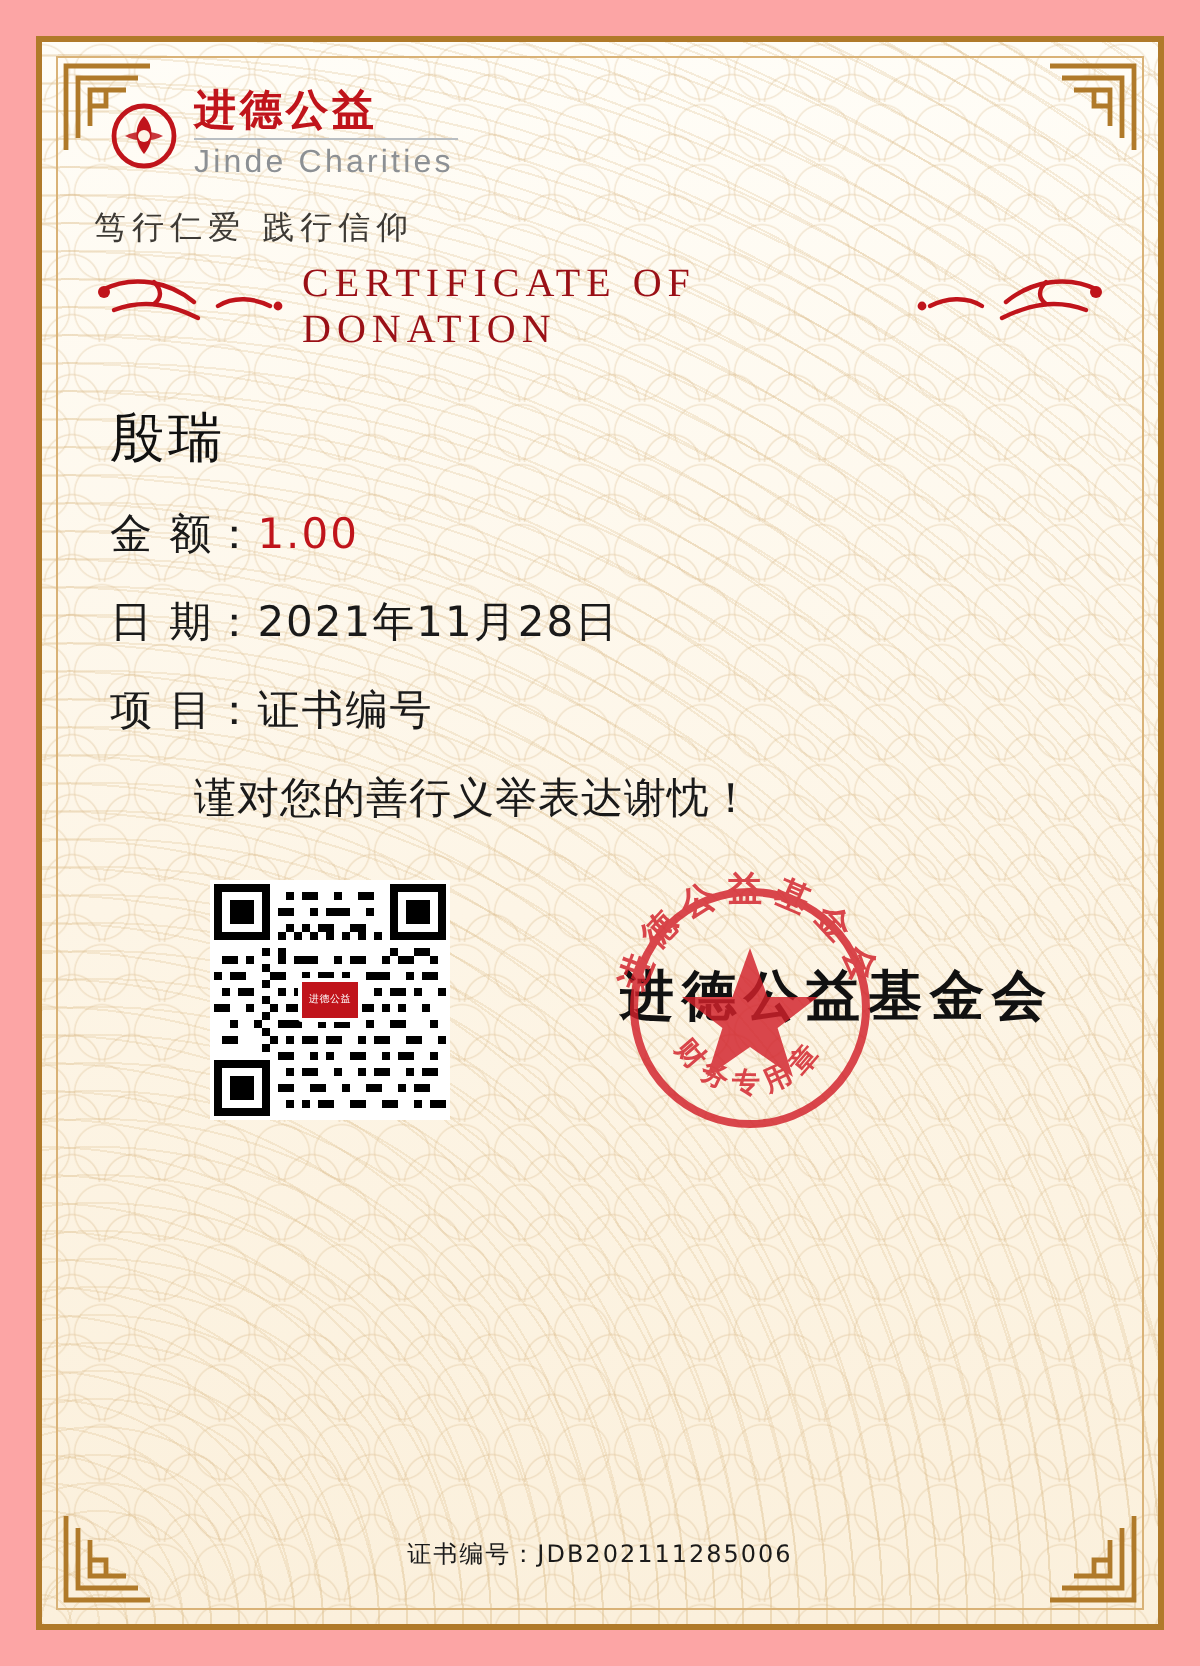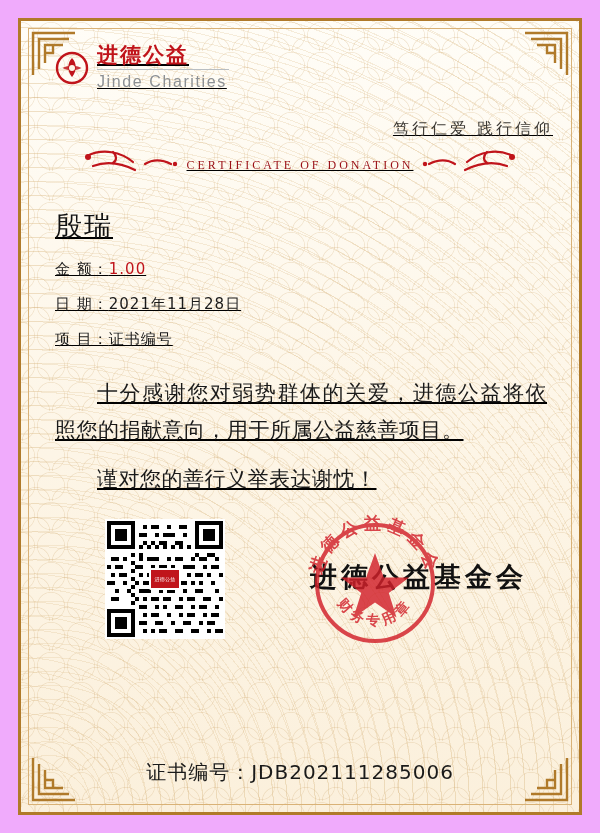--- a/index.html
+++ b/index.html
@@ -13,23 +13,22 @@
     font-family: "Liberation Sans", sans-serif;
     overflow: hidden;
   }
 
   
   .certificate {
     position: relative;
     width: 600px;
     height: 833px;
     box-sizing: border-box;
-    background: #f0abfc;
+    background: #fca5a5;
     padding: 18px;
-    text-decoration: underline;
   }
   .cert-inner {
     position: relative;
     width: 100%;
     height: 100%;
     box-sizing: border-box;
     border: 3px solid #b07a2a;
     background:
       repeating-radial-gradient(circle at 0 100%, rgba(224,196,150,0.30) 0 1px, rgba(224,196,150,0) 1px 14px),
       repeating-radial-gradient(circle at 28px 100%, rgba(224,196,150,0.30) 0 1px, rgba(224,196,150,0) 1px 14px),
@@ -111,25 +110,25 @@
   }
   .logo-en-rule {
     height: 1px;
     background: #b9bec2;
     margin: 3px 0 3px 0;
     width: 132px;
   }
 
   
   .slogan {
-    text-align: right;
+    text-align: left;
     color: #3d3a35;
     font-size: 16px;
     letter-spacing: 3px;
-    margin-top: 29px;
+    margin-top: 14px;
     font-family: "DejaVu Sans", sans-serif;
   }
   .main-title {
     text-align: center;
     color: #c0141b;
     font-size: 50px;
     font-weight: bold;
     letter-spacing: 7px;
     margin-top: 8px;
     font-family: "DejaVu Sans", sans-serif;
@@ -137,37 +136,37 @@
   }
   .sub-title-row {
     display: flex;
     align-items: center;
     justify-content: center;
     gap: 8px;
     margin-top: 6px;
   }
   .sub-title {
     color: #9a1016;
-    font-size: 12px;
+    font-size: 20px;
     letter-spacing: 3px;
     font-family: "Liberation Serif", serif;
   }
   .flourish { flex: 0 0 auto; }
 
   
   .recipient {
     margin: 24px 0 0 8px;
     font-size: 27px;
     color: #111;
     letter-spacing: 2px;
     font-family: "DejaVu Sans", sans-serif;
   }
   .field {
     margin: 16px 0 0 8px;
-    font-size: 15px;
+    font-size: 21px;
     color: #1a1a1a;
     letter-spacing: 1px;
     font-family: "DejaVu Sans", sans-serif;
   }
   .field .label { color: #1a1a1a; }
   .field .value { color: #1a1a1a; }
   .field .value.amount { color: #c0141b; }
 
   .paragraph {
     margin: 26px 6px 0 8px;
@@ -234,21 +233,21 @@
     height: 148px;
     pointer-events: none;
   }
 
   .cert-no {
     position: absolute;
     left: 0;
     right: 0;
     bottom: 26px;
     text-align: center;
-    font-size: 20px;
+    font-size: 12px;
     color: #1a1a1a;
     letter-spacing: 1px;
     font-family: "DejaVu Sans", sans-serif;
   }
 </style>
 </head>
 <body>
 
 <div class="certificate">
   <div class="cert-inner">
@@ -348,21 +347,20 @@
       <div class="field">
         <span class="label">金 额：</span><span class="value amount">1.00</span>
       </div>
       <div class="field">
         <span class="label">日 期：</span><span class="value">2021年11月28日</span>
       </div>
       <div class="field">
         <span class="label">项 目：</span><span class="value">证书编号</span>
       </div>
 
-      <div class="paragraph">十分感谢您对弱势群体的关爱，进德公益将依照您的捐献意向，用于所属公益慈善项目。</div>
       <div class="paragraph second">谨对您的善行义举表达谢忱！</div>
 
       <div class="footer-row">
 
         <div class="qr">
           <svg class="qr-canvas" viewBox="0 0 29 29" shape-rendering="crispEdges">
             <rect width="29" height="29" fill="#ffffff"></rect>
             <g fill="#000000">
 
               <path d="M0 0h7v7H0z"></path>

